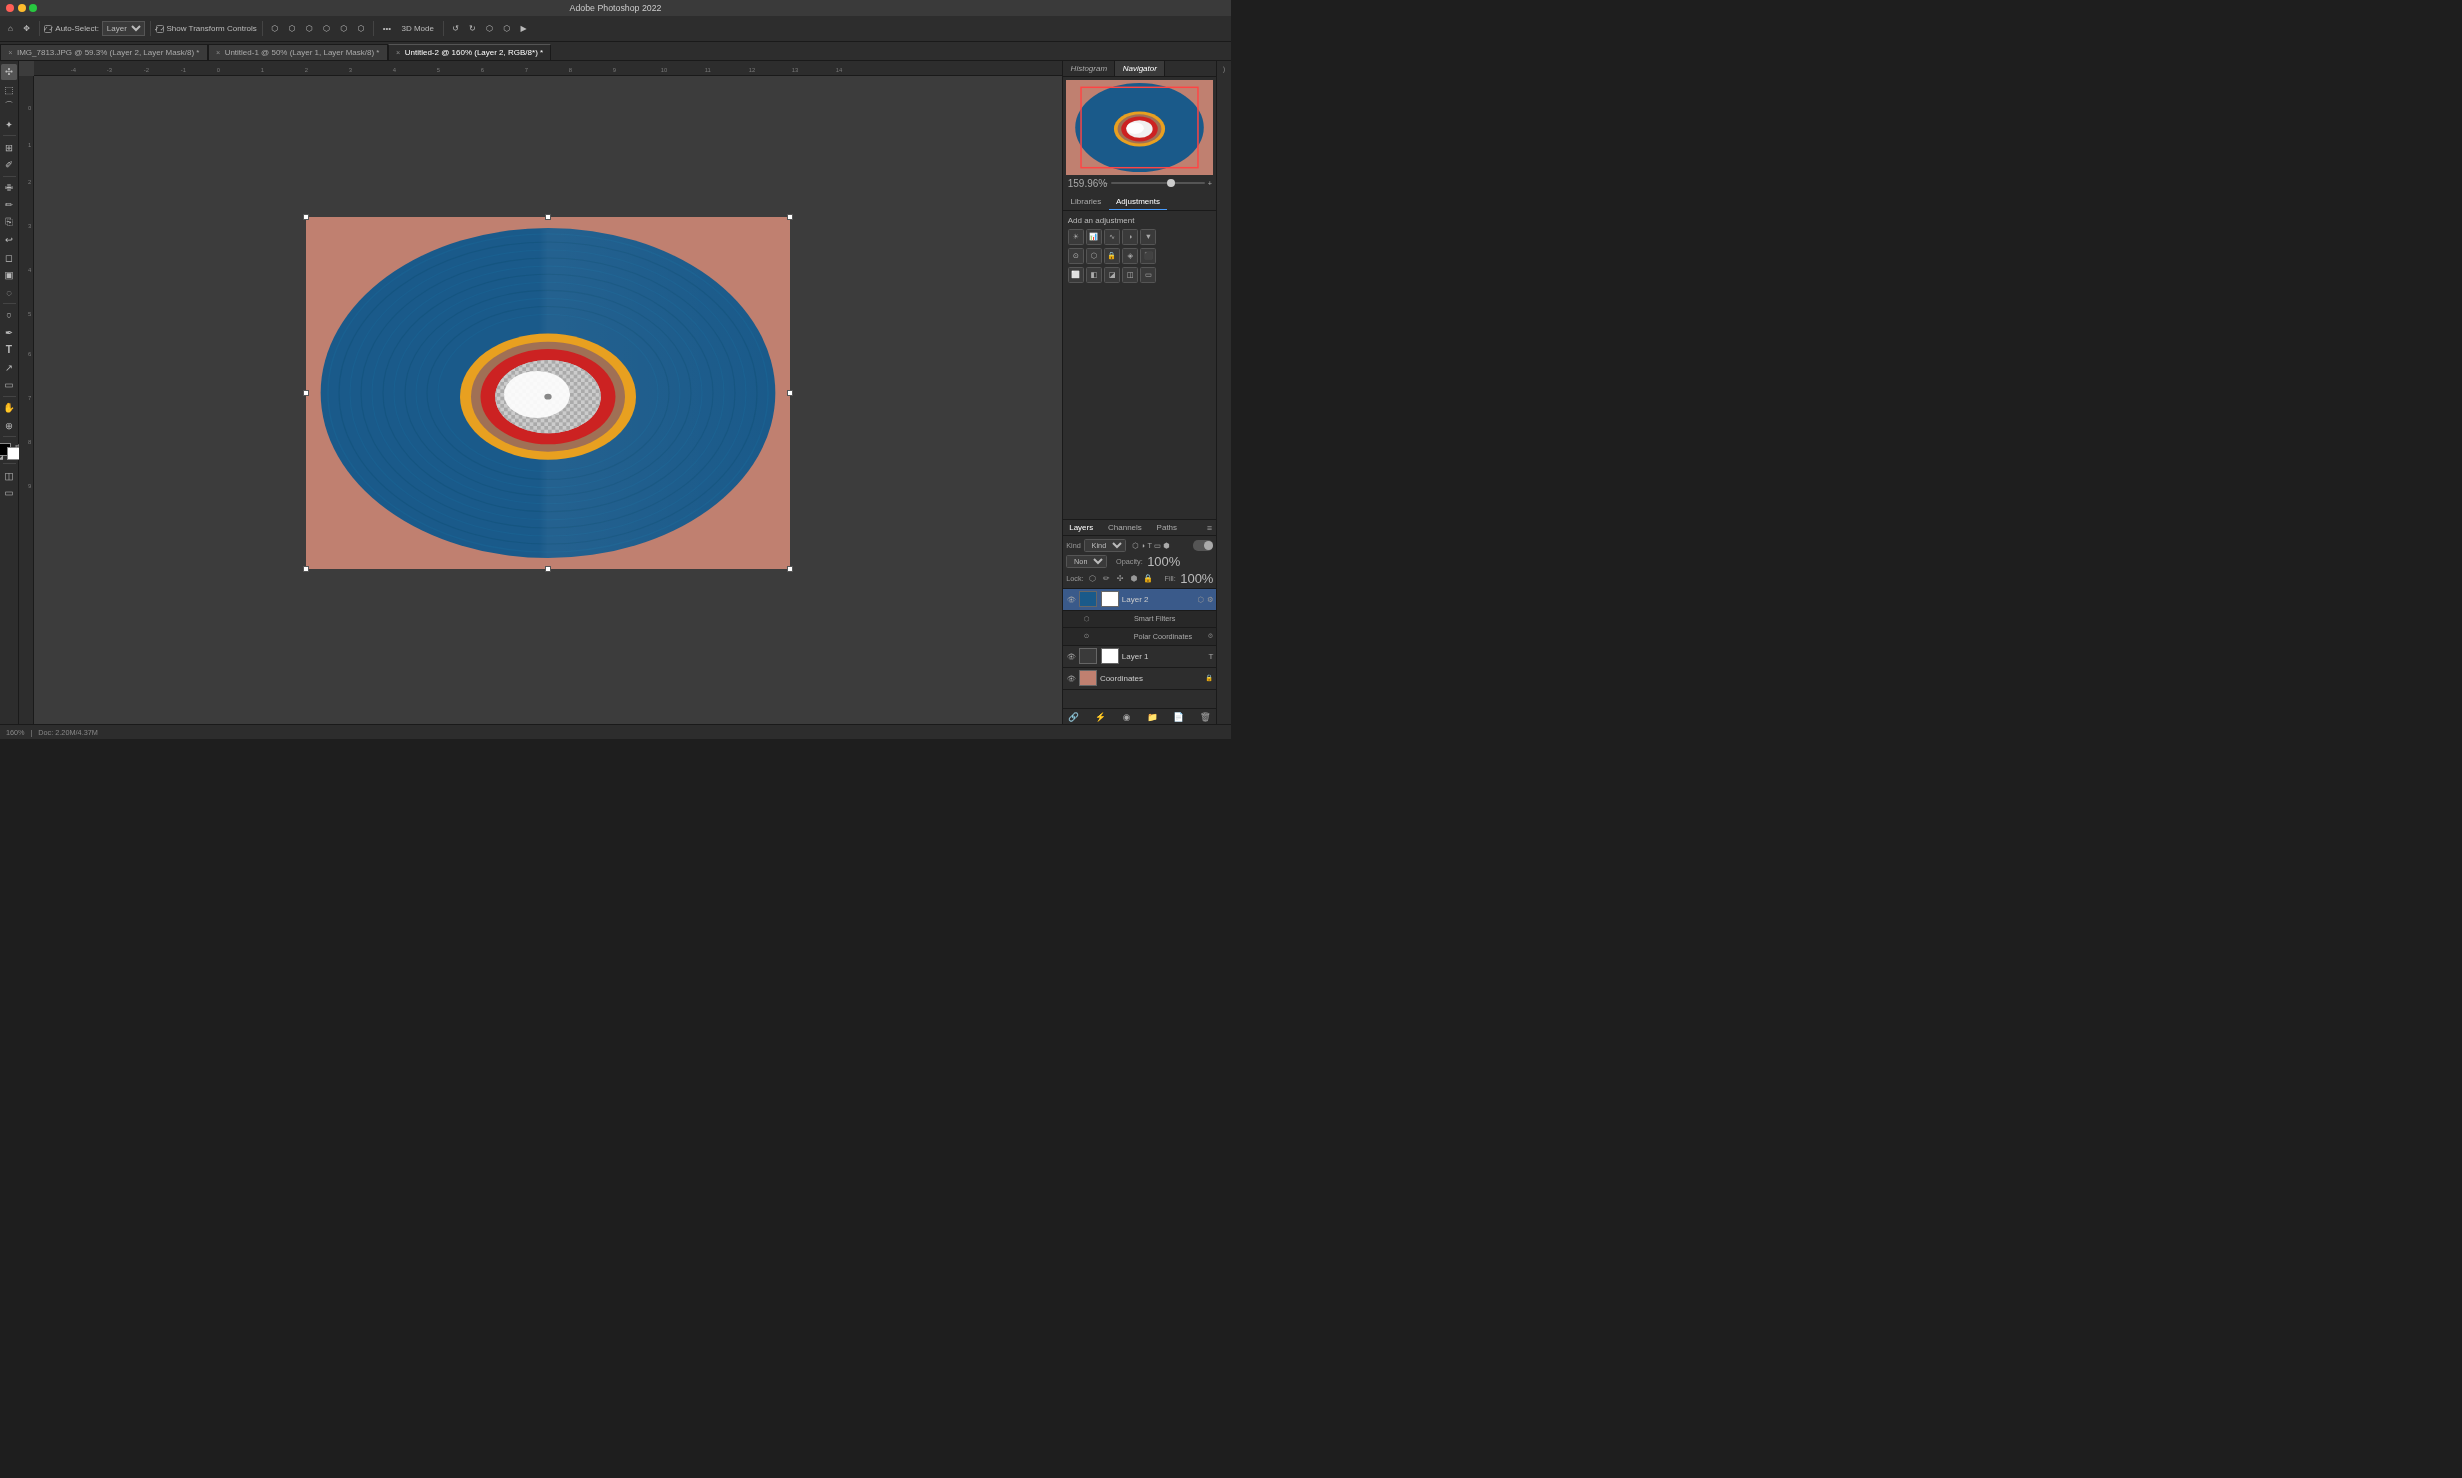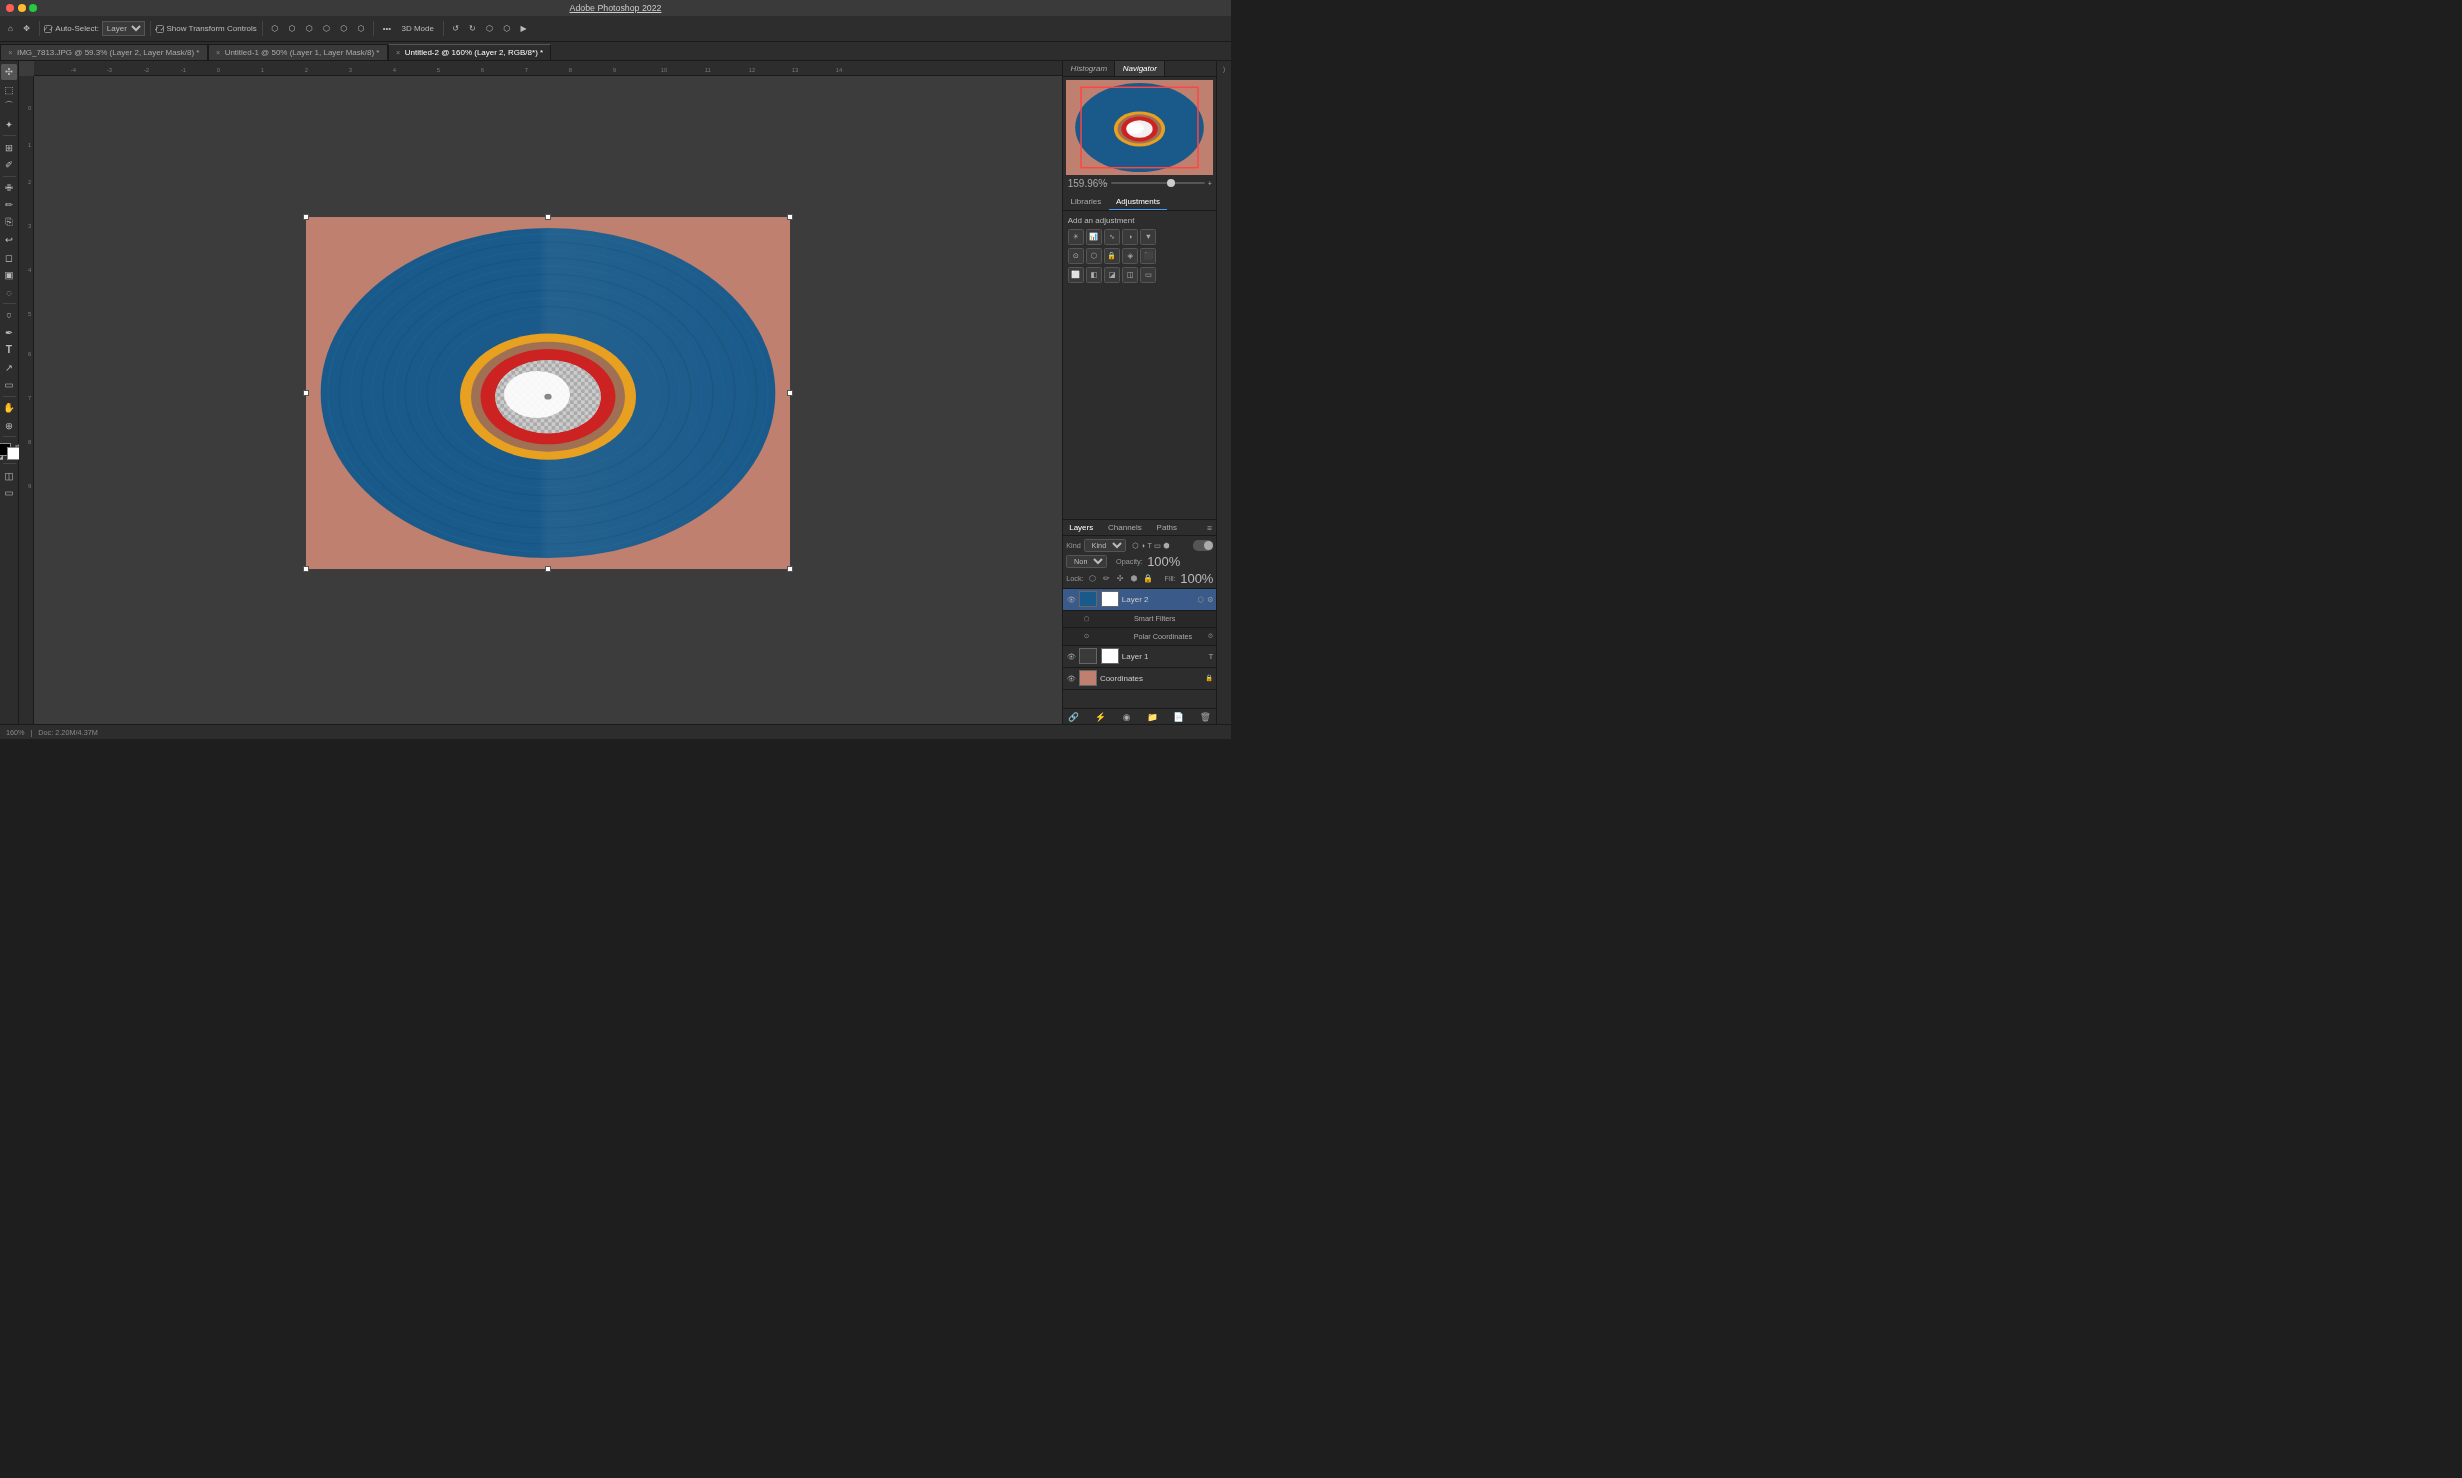--- a/index.html
+++ b/index.html
@@ -36,21 +36,20 @@
       width: 8px;
       height: 8px;
       border-radius: 50%;
     }
     .tl-close { background: #ff5f57; }
     .tl-min { background: #febc2e; }
     .tl-max { background: #28c840; }
     #titlebar .title {
       font-size: 8.8px;
       color: #ccc;
-      text-decoration: underline;
     }
 
     
     #toolbar {
       height: 26px;
       background: #2d2d2d;
       border-bottom: 0.7px solid #1a1a1a;
       display: flex;
       align-items: center;
       padding: 0 4.4px;

